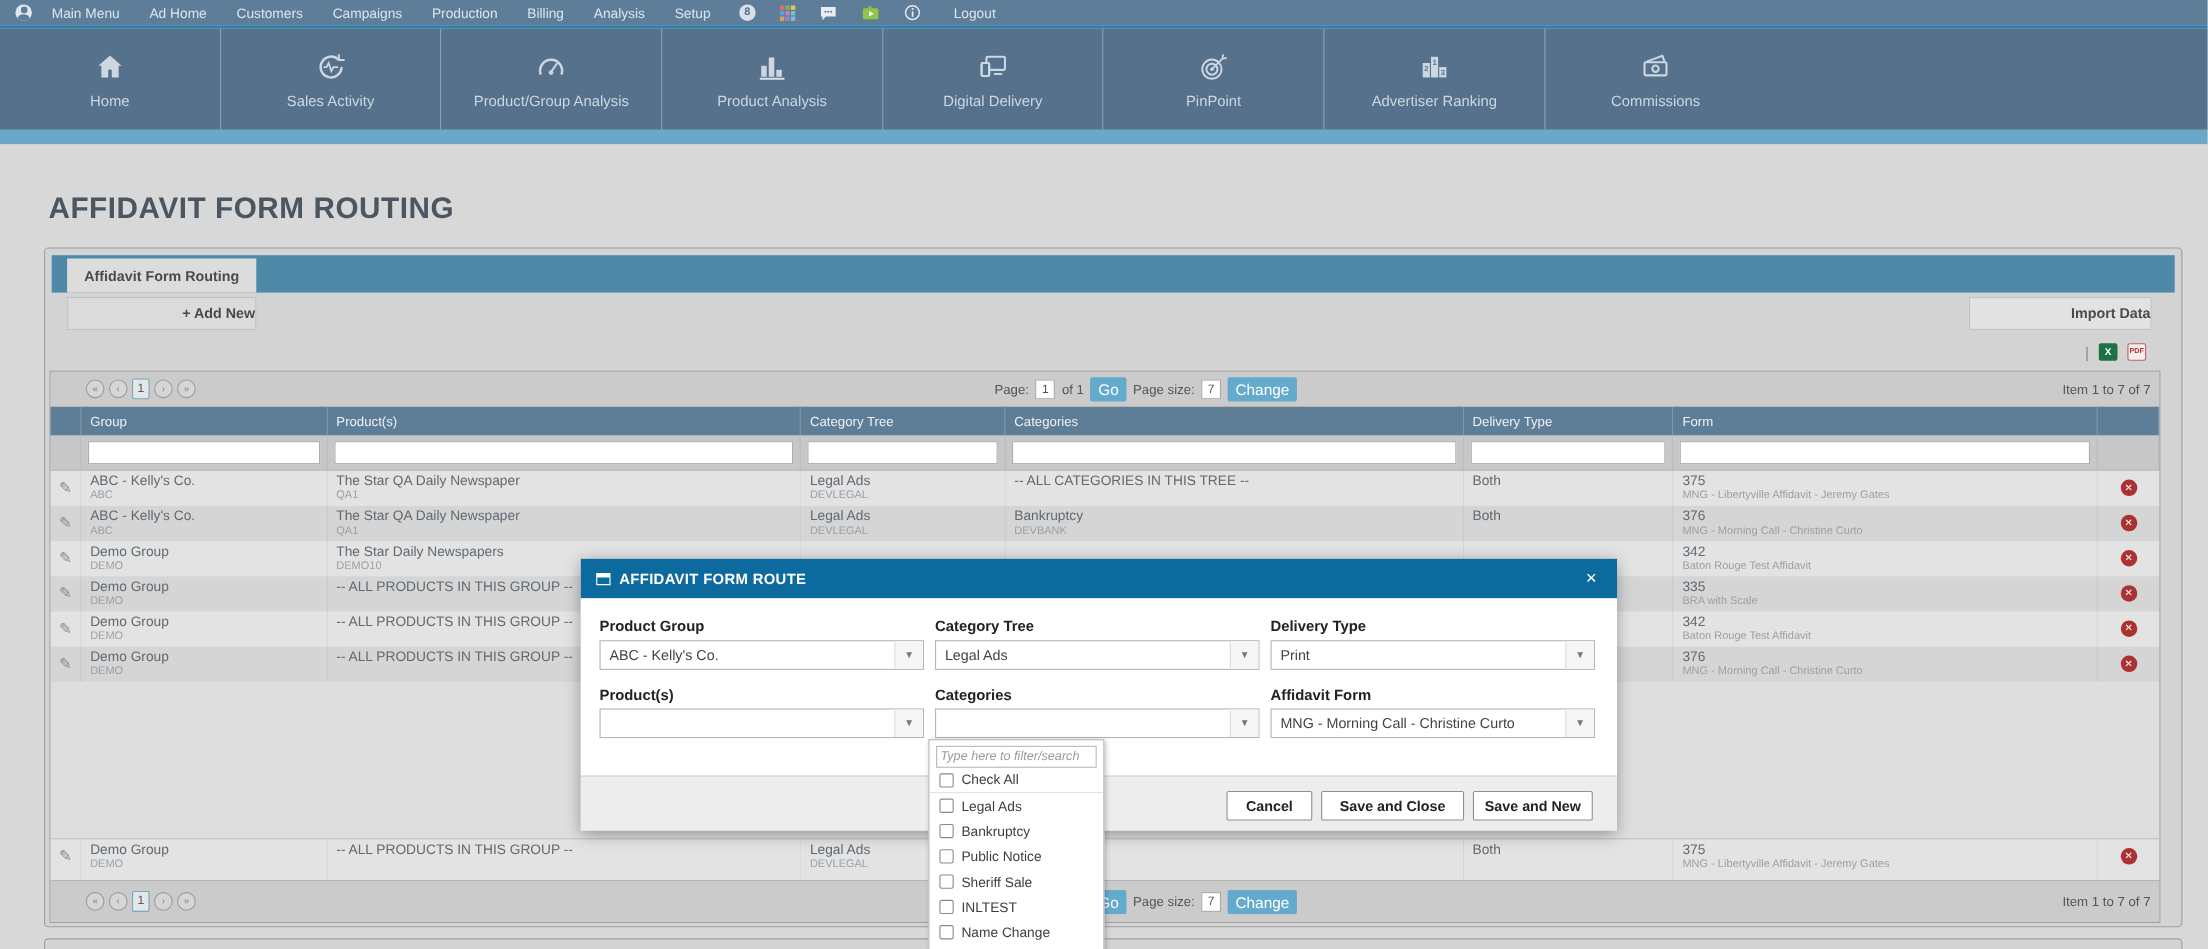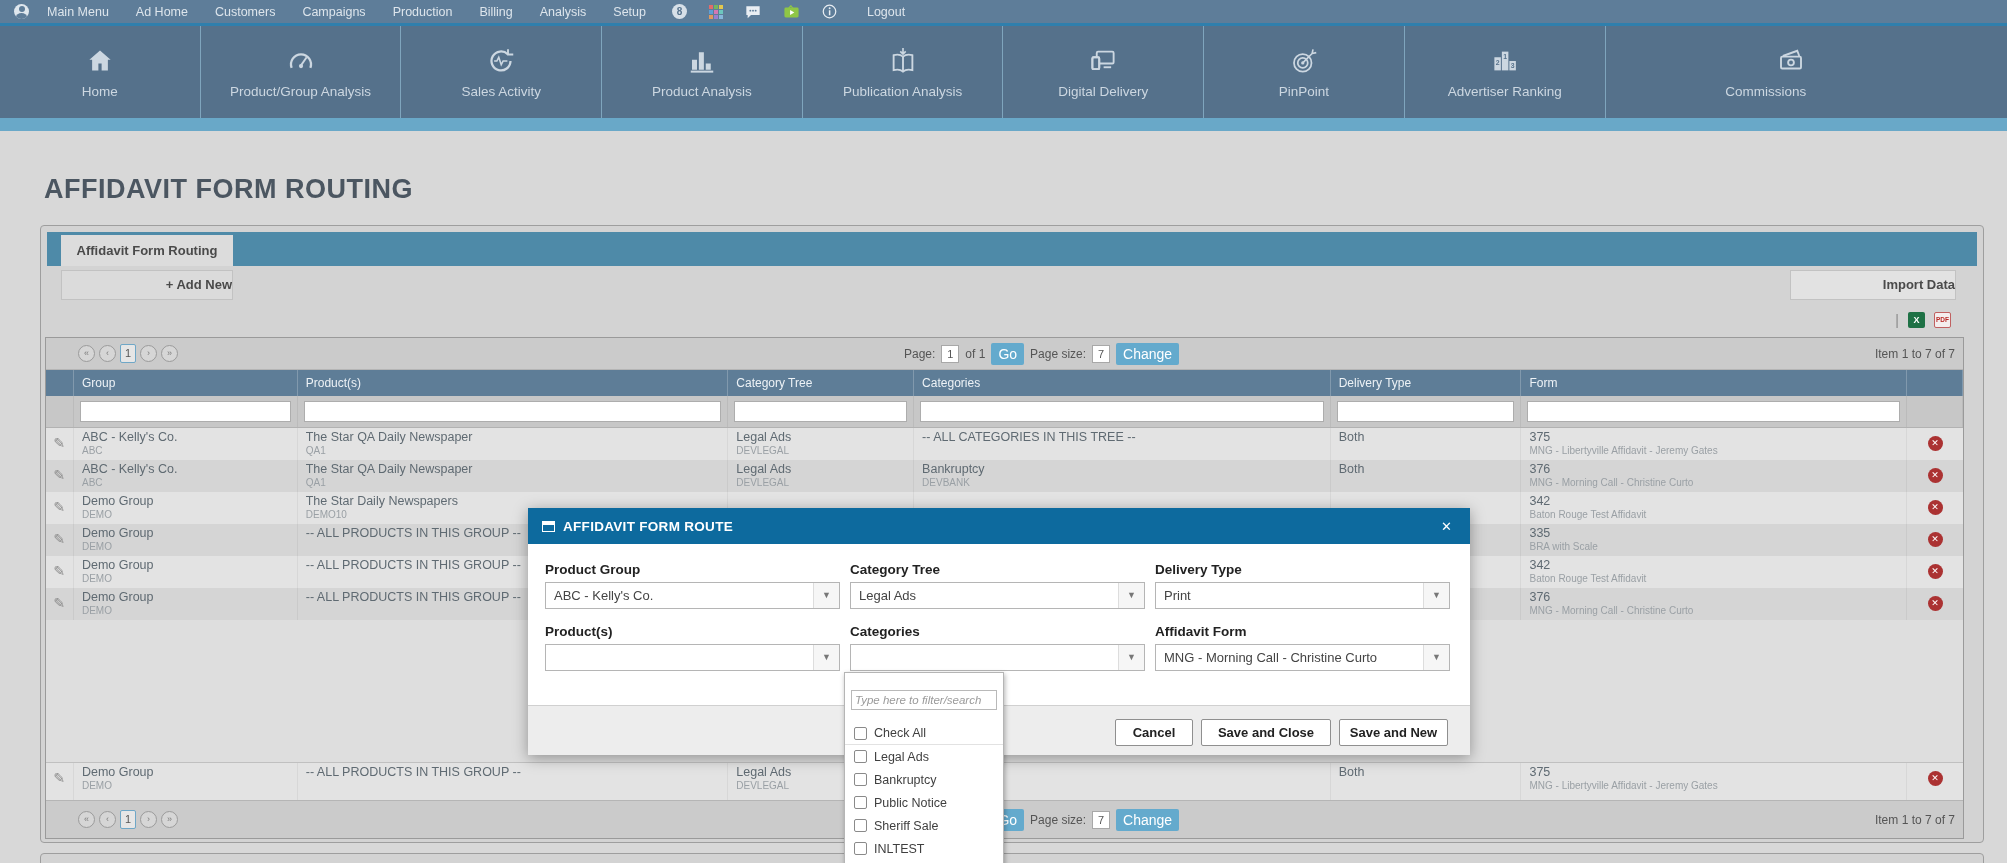--- a/index.html
+++ b/index.html
@@ -25,21 +25,21 @@
   .apps i:nth-child(4){background:#5f9fd6}.apps i:nth-child(5){background:#d378b5}.apps i:nth-child(6){background:#6cc7bd}
   .apps i:nth-child(7){background:#e09a5f}.apps i:nth-child(8){background:#9a7fd0}.apps i:nth-child(9){background:#86b7d9}
   .tb-svg { display:block; }
   .logout { margin-left:30px; }
 
   
   .ribbon-line { position:absolute; left:0; top:23px; width:100%; height:3px; background:#2e7fae; background:#2f7fad; }
   .ribbon { position:absolute; left:0; top:26px; width:100%; height:92px; background:#55718b; display:flex; }
   .ribbon-btn { width:10%; height:100%; border-right:1px solid #7fa5bd; display:flex; flex-direction:column;
                 align-items:center; justify-content:center; gap:8px; color:#ccd7e1; font-size:13.5px; cursor:default; }
-  .ribbon-btn:last-child { border-right:none;align-items:flex-end; }
+  .ribbon-btn:last-child { border-right:none; }
   .ribbon-btn .ric { width:30px; height:30px; }
   .ribbon-btn .ric svg { width:30px; height:30px; display:block; }
   .ribbon-btn .rlabel { white-space:nowrap; }
   .substrip { position:absolute; left:0; top:118px; width:100%; height:13px; background:#69a8c8; }
 
   
   .page-title { position:absolute; left:44px; top:174px; font-size:27px; font-weight:bold;
                 color:#4b5661; letter-spacing:.5px; }
 
   
@@ -118,21 +118,21 @@
   .modal-footer { height:50px; background:#ededed; border-top:1px solid #d0d0d0; position:relative; }
   .mbtn { position:absolute; top:13px; height:27px; background:#fff; border:1px solid #8f8f8f; border-radius:2px;
           font-size:13px; font-weight:bold; color:#222; text-align:center; line-height:25px; cursor:pointer; }
   .mb-cancel { right:277px; width:78px; }
   .mb-saveclose { right:139px; width:130px; }
   .mb-savenew { right:22px; width:109px; }
 
   
   .dd-panel { position:absolute; left:844px; top:672px; width:160px; z-index:60; background:#fff;
               border:1px solid #b5b5b5; box-shadow:1px 2px 5px rgba(0,0,0,.3); padding:5px 0 6px 0; }
-  .dd-filter { display:block; width:146px; margin:12px auto; height:20px; border:1px solid #b9b9b9;
+  .dd-filter { display:block; width:146px; margin:0 auto; height:20px; border:1px solid #b9b9b9;
                font-size:11.5px; padding:0 3px; color:#444; }
   .dd-filter::placeholder { font-style:italic; color:#9a9a9a; }
   .dd-item { display:flex; align-items:center; height:23px; padding-left:9px; font-size:12.5px; color:#3f3f3f; }
   .dd-item.check-all { border-bottom:1px solid #e2e2e2; }
   .dd-item .cb { width:13px; height:13px; border:1px solid #8a8a8a; border-radius:2px; background:#fff;
                  margin-right:7px; flex:0 0 auto; cursor:pointer; }
 </style>
 </head>
 <body>
 
@@ -198,57 +198,47 @@
         <span class="ric">
           <svg viewBox="0 0 24 24">
             <path d="M12 3.5 3.5 11h2.2v8.5h5v-5.5h2.6v5.5h5V11h2.2z" fill="#ccd7e1"></path>
           </svg>
         </span>
         <span class="rlabel">Home</span>
       </div>
       <div class="ribbon-btn">
         <span class="ric">
           <svg viewBox="0 0 24 24" fill="none" stroke="#ccd7e1" stroke-width="1.8">
+            <path d="M19.6 12a7.6 7.6 0 1 1-2.2-5.4"></path>
+            <path d="M17.6 2.6v4.2h4.2" stroke-width="1.5"></path>
+            <path d="M6.5 12h2.2l1.5-3 2 6 1.5-3h3.4" stroke-width="1.3"></path>
+          </svg>
+        </span>
+        <span class="rlabel">Sales Activity</span>
+      </div>
+      <div class="ribbon-btn">
+        <span class="ric">
+          <svg viewBox="0 0 24 24" fill="none" stroke="#ccd7e1" stroke-width="1.8">
             <path d="M4.5 17.5a8 8 0 1 1 15 0"></path>
             <path d="M12 15.5 16.5 9" stroke-width="1.5"></path>
             <circle cx="12" cy="16" r="1.7" fill="#ccd7e1" stroke="none"></circle>
           </svg>
         </span>
         <span class="rlabel">Product/Group Analysis</span>
-      </div>
-      <div class="ribbon-btn">
-        <span class="ric">
-          <svg viewBox="0 0 24 24" fill="none" stroke="#ccd7e1" stroke-width="1.8">
-            <path d="M19.6 12a7.6 7.6 0 1 1-2.2-5.4"></path>
-            <path d="M17.6 2.6v4.2h4.2" stroke-width="1.5"></path>
-            <path d="M6.5 12h2.2l1.5-3 2 6 1.5-3h3.4" stroke-width="1.3"></path>
-          </svg>
-        </span>
-        <span class="rlabel">Sales Activity</span>
       </div>
       <div class="ribbon-btn">
         <span class="ric">
           <svg viewBox="0 0 24 24" fill="#ccd7e1">
             <rect x="4" y="11" width="4" height="8"></rect>
             <rect x="9.5" y="5" width="4" height="14"></rect>
             <rect x="15" y="14" width="4" height="5"></rect>
             <rect x="3" y="19.7" width="18" height="1.6"></rect>
           </svg>
         </span>
         <span class="rlabel">Product Analysis</span>
-      </div>
-      <div class="ribbon-btn">
-        <span class="ric">
-          <svg viewBox="0 0 24 24" fill="none" stroke="#ccd7e1" stroke-width="1.5">
-            <path d="M12 8.5c-2-1.8-4.5-2-7.5-1.2v12c3-.8 5.5-.6 7.5 1.2 2-1.8 4.5-2 7.5-1.2v-12c-3-.8-5.5-.6-7.5 1.2z"></path>
-            <path d="M12 8.5v12"></path>
-            <path d="M12 1.5v5M9.8 4.3l2.2 2.2 2.2-2.2" stroke-width="1.3"></path>
-          </svg>
-        </span>
-        <span class="rlabel">Publication Analysis</span>
       </div>
       <div class="ribbon-btn">
         <span class="ric">
           <svg viewBox="0 0 24 24" fill="none" stroke="#ccd7e1" stroke-width="1.5">
             <rect x="7" y="4.5" width="13.5" height="9.5" rx="1"></rect>
             <path d="M12.5 17h6"></path>
             <rect x="3.5" y="9" width="5.5" height="9.5" rx="1" fill="#55718b"></rect>
             <rect x="3.5" y="9" width="5.5" height="9.5" rx="1"></rect>
           </svg>
         </span>

